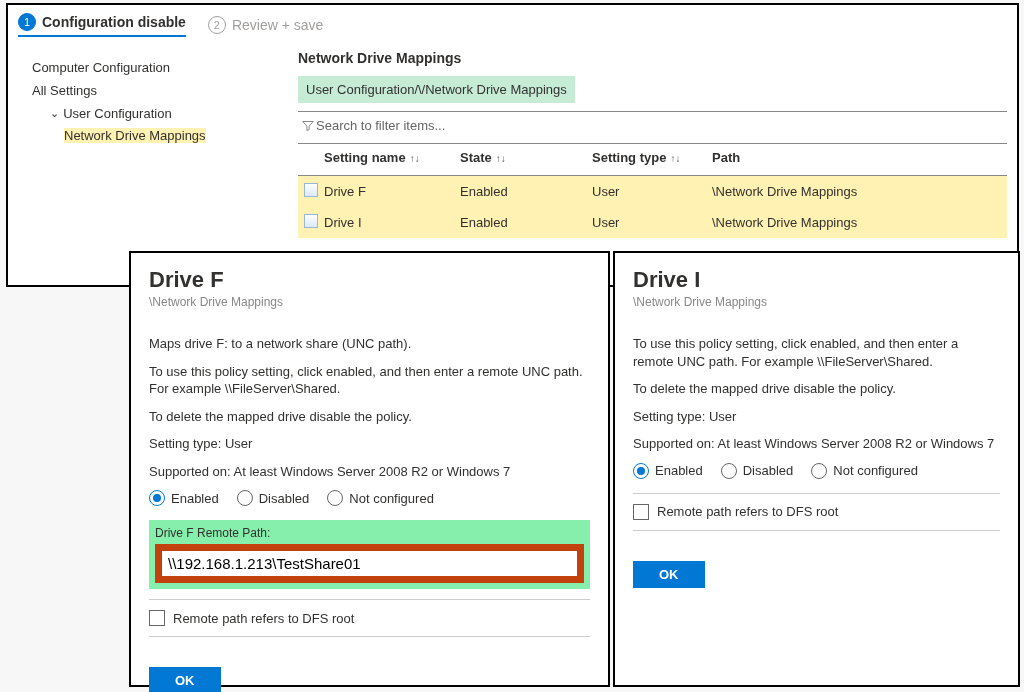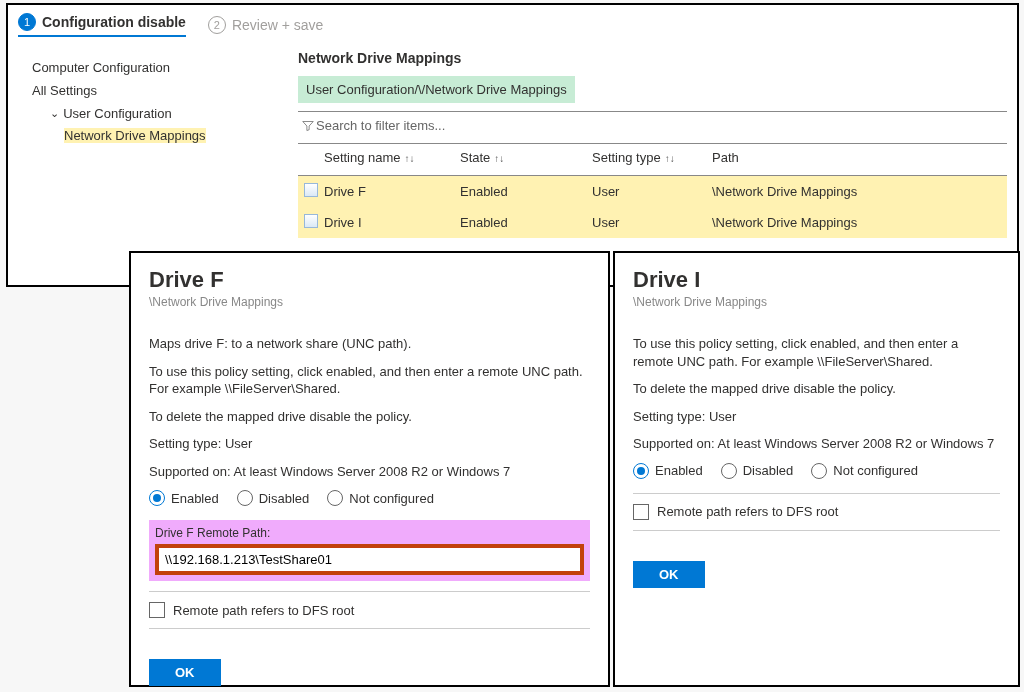--- a/index.html
+++ b/index.html
@@ -20,21 +20,21 @@
   .side-sub2 { padding: 3px 4px 3px 36px; cursor:pointer;}
   .hl-y { background: #fff2b2; }
   .chev { font-size: 11px; }
   .main { flex: 1; padding: 8px 10px 0 30px; }
   .section-title { font-weight: 600; font-size: 14px; margin-bottom: 10px; }
   .breadcrumb { background: #c7ecd5; padding: 6px 8px; display: inline-block; font-size: 13px; margin-bottom: 4px; }
   hr { border: none; border-top: 1px solid #888; margin: 4px 0 0 0; }
   .search-row { display: flex; align-items: center; gap: 2px; padding: 6px 4px; color: #666; }
   .funnel { width:12px; height:12px; }
   .thead, .trow { display: flex; align-items: center; font-size: 13px; }
-  .thead { font-weight: 400; padding: 6px 0; }
+  .thead { font-weight: 700; padding: 6px 0; }
   .col-icon { width: 26px; text-align:center; }
   .col-name { width: 136px; }
   .col-state { width: 120px; }
   .col-type { width: 120px; margin-left: 12px; }
   .col-path { flex: 1; }
   .sort { color:#555; font-size:10px; margin-left:4px;}
   .trow { padding: 7px 0; }
   .trow.hl { background: #fff2b2; }
   .setting-icon { width:14px; height:14px; border:1px solid #97b8da; display:inline-block; background:linear-gradient(#fff,#dbe9f6); }
 
@@ -42,23 +42,23 @@
   .panel.f { left: 129px; top: 251px; width: 481px; height: 436px; }
   .panel.i { left: 613px; top: 251px; width: 407px; height: 436px; }
   .panel h1 { font-size: 22px; font-weight: 600; margin-bottom: 2px; }
   .panel .sub { color: #888; font-size: 12px; margin-bottom: 26px; }
   .panel p { margin-bottom: 10px; line-height: 1.35; }
   .radio-row { display: flex; align-items: center; gap: 18px; margin: 6px 0 14px 0; }
   .radio { display: flex; align-items: center; gap: 6px; }
   .rdot { width: 16px; height: 16px; border-radius: 50%; border: 1px solid #666; display:flex; align-items:center; justify-content:center;}
   .rdot.sel::after{ content:''; width:8px; height:8px; border-radius:50%; background:#0078d4;}
   .rdot.sel { border-color:#0078d4;}
-  .rp-block { background: #f0abfc; padding: 6px 6px 6px 6px; margin-bottom:4px;}
+  .rp-block { background: #86efac; padding: 6px 6px 6px 6px; margin-bottom:4px;}
   .rp-label { font-size: 12px; margin-bottom: 4px; }
-  .rp-input { width: 100%; border: 4px solid #c2410c; padding: 4px 6px; font-size: 13px; background:#fff;}
+  .rp-input { width: 100%; border: 7px solid #c2410c; padding: 4px 6px; font-size: 15px; background:#fff;}
   .cb-row { display:flex; align-items:center; gap:8px; margin: 10px 0; }
   .cb { width:16px; height:16px; border:1px solid #666; }
   .okbtn { background:#0078d4; color:#fff; border:none; padding: 6px 26px; font-size:13px; font-weight:600; cursor:pointer; margin-top:20px;}
   .sep { border-top:1px solid #ccc; margin:10px 0;}
 </style>
 </head>
 <body>
 
 <div class="outer">
   <div class="steps">

